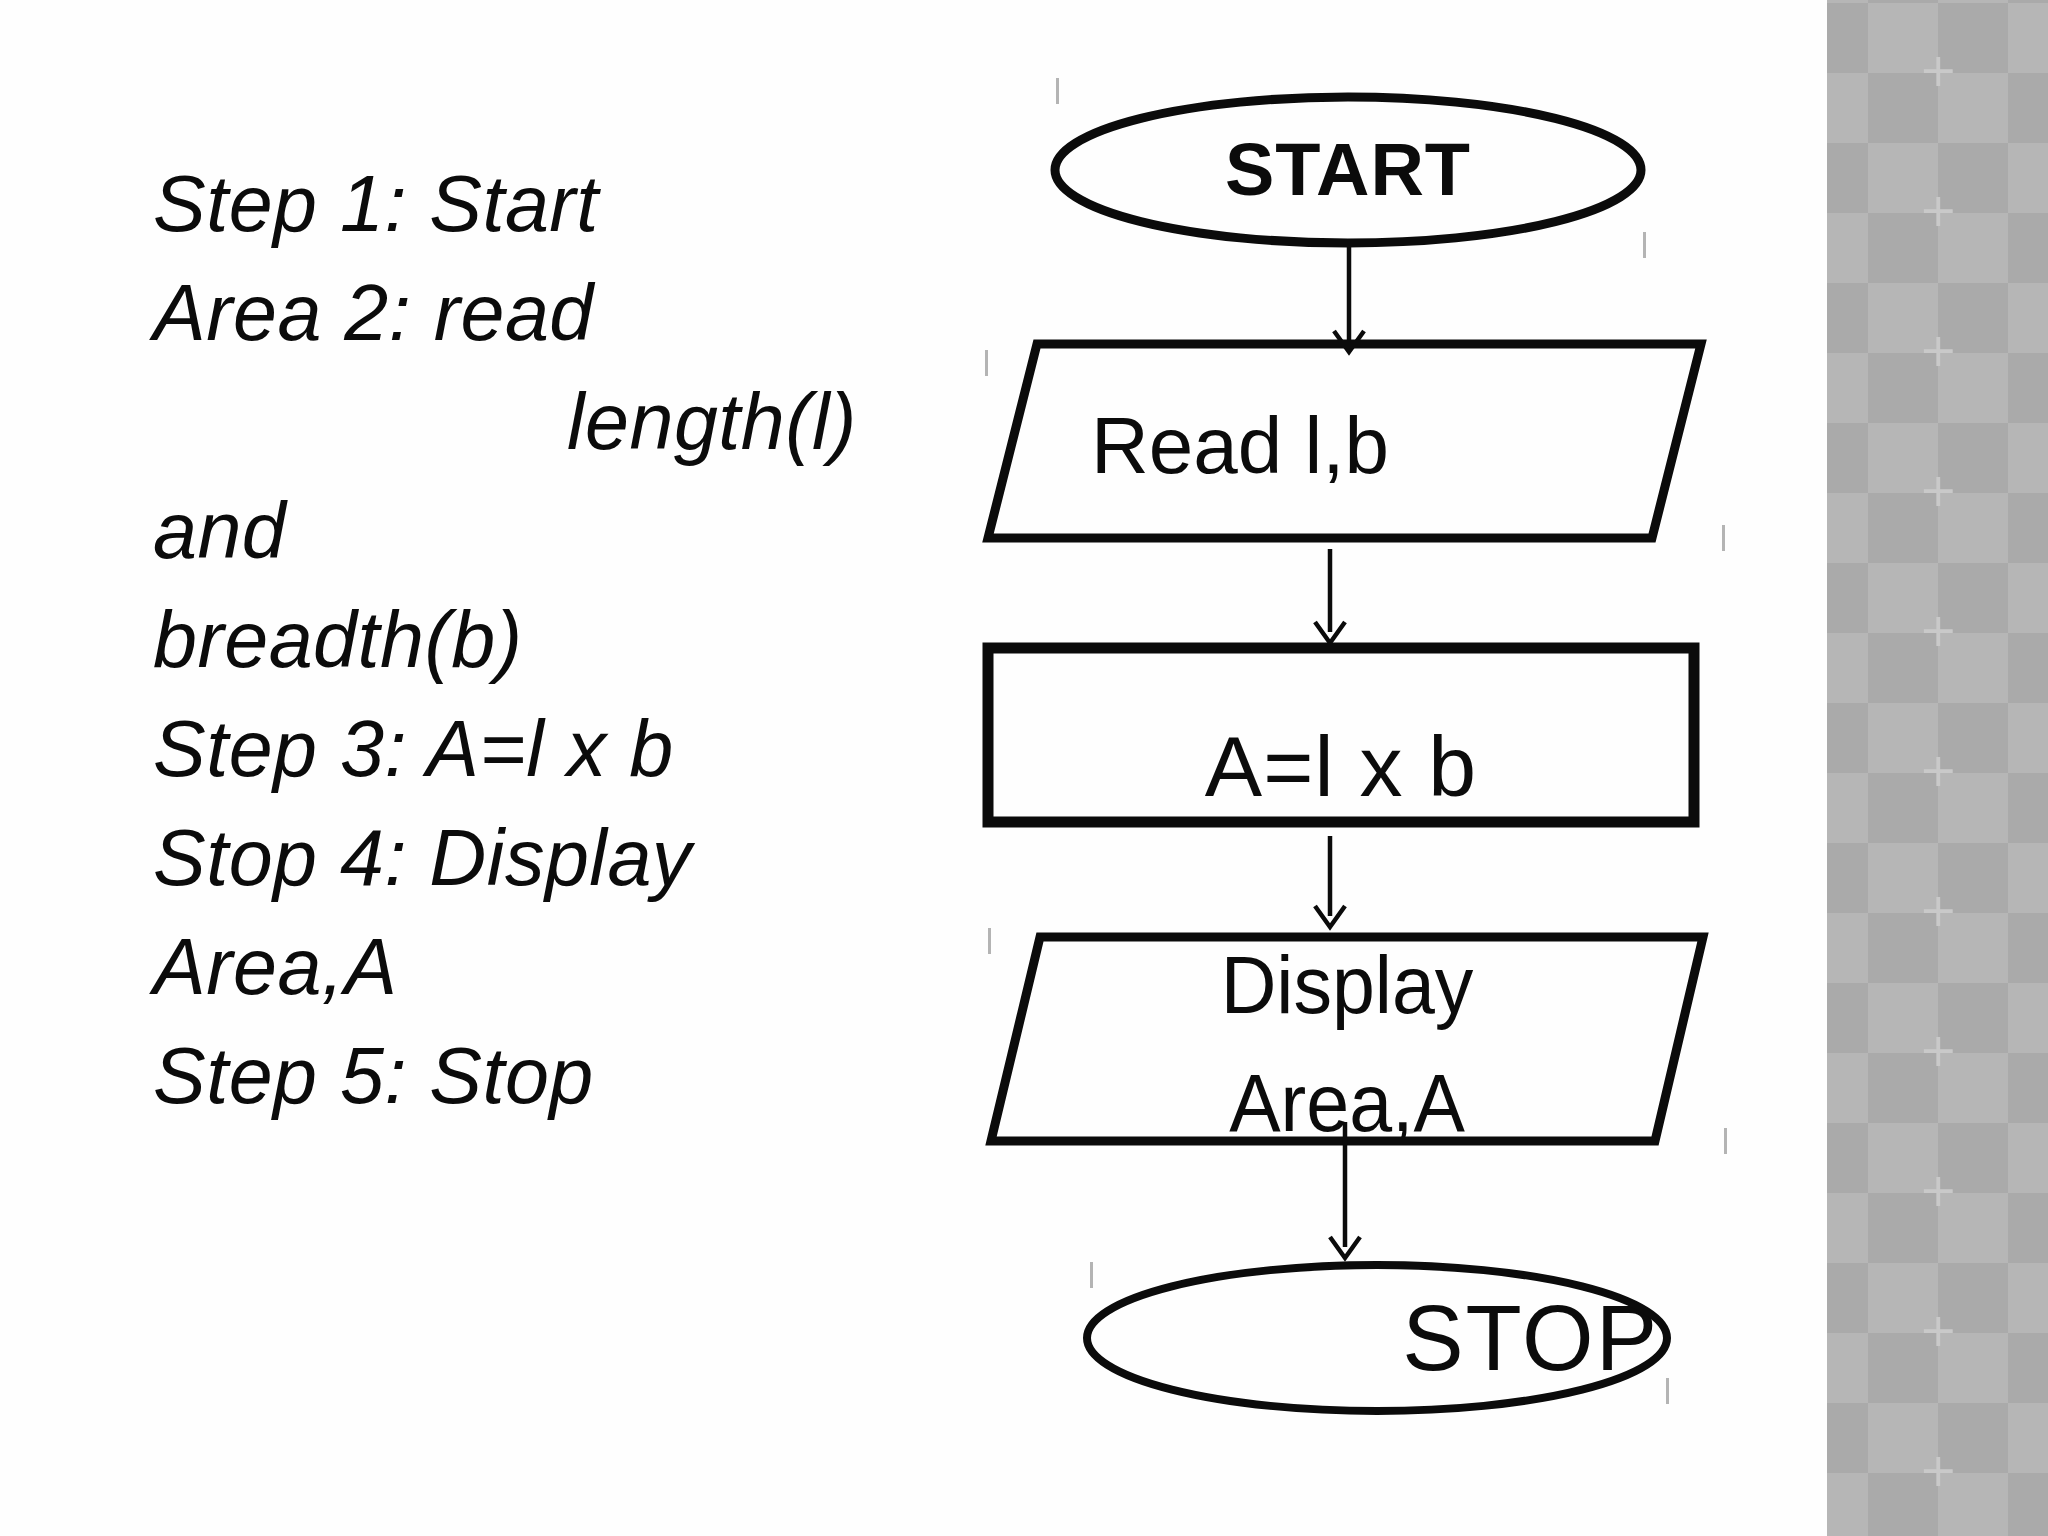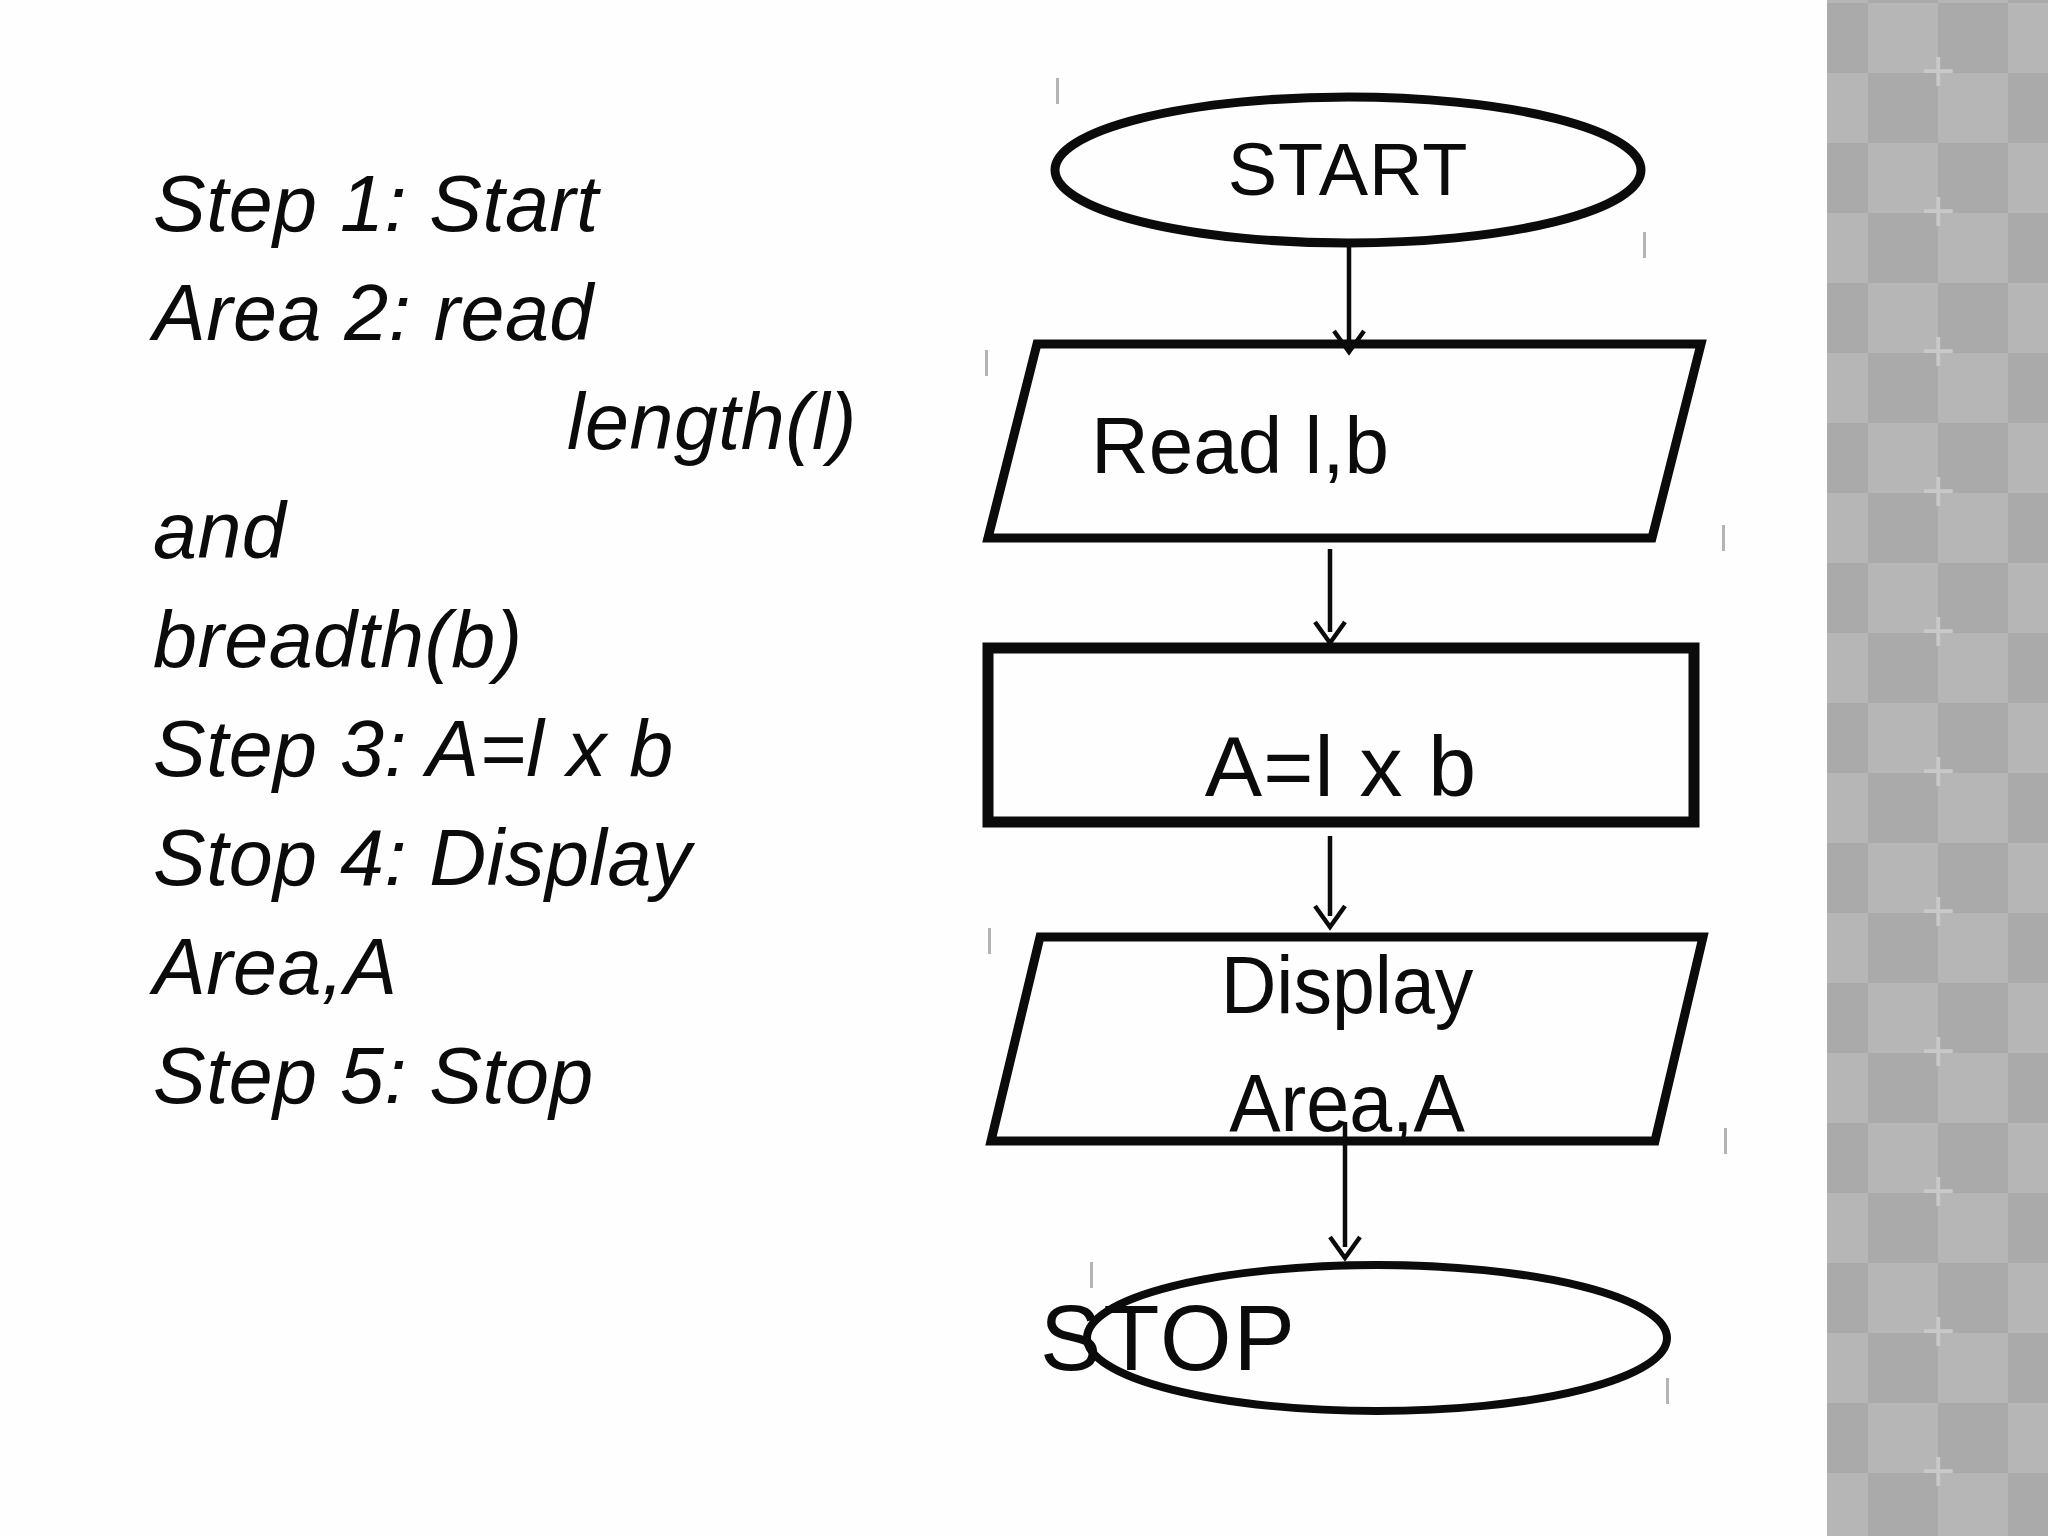--- a/index.html
+++ b/index.html
@@ -16,29 +16,29 @@
 
   
   .steps{position:absolute;left:153px;top:149px;width:880px;font-size:79px;line-height:109px;
          white-space:nowrap;letter-spacing:0.5px;}
   .steps .line{height:109px;font-style:italic;}
   .steps .indent{padding-left:414px;}
 
   
   .fc-label{position:absolute;white-space:nowrap;color:var(--ink);}
   .start-label{left:1055px;top:132px;width:586px;text-align:center;font-size:74px;line-height:76px;
-               font-weight:400;letter-spacing:1px;}
+               font-weight:700;letter-spacing:1px;}
   .read-label{left:1091px;top:406px;font-size:80px;line-height:80px;}
   .process-label{left:988px;top:722px;width:706px;text-align:center;font-size:86px;line-height:88px;
                  letter-spacing:1px;}
   .display-line{left:991px;width:712px;text-align:center;font-size:82px;line-height:84px;
                 transform:scaleX(0.94);transform-origin:center;}
   .display-line1{top:943px;}
   .display-line2{top:1061px;}
-  .stop-label{left:1040px;top:1292px;width:581px;text-align:left;font-size:92px;line-height:92px;
+  .stop-label{left:1078px;top:1292px;width:581px;text-align:right;font-size:92px;line-height:92px;
               letter-spacing:2px;}
 
   
   #fc-svg{position:absolute;left:0;top:0;z-index:3;pointer-events:none;}
   #fc-svg .shape{fill:none;stroke:var(--ink);}
   #fc-svg .arrow{fill:none;stroke:var(--ink);stroke-width:4.5;}
 
   
   .tick{position:absolute;width:3px;height:26px;background:var(--tick);opacity:.75;}
 

